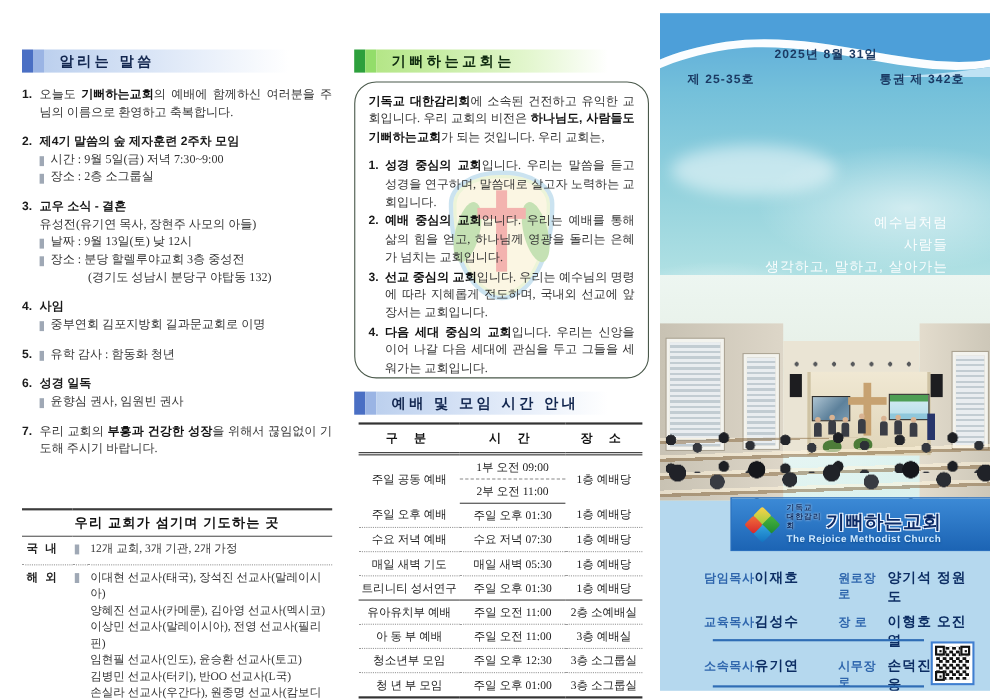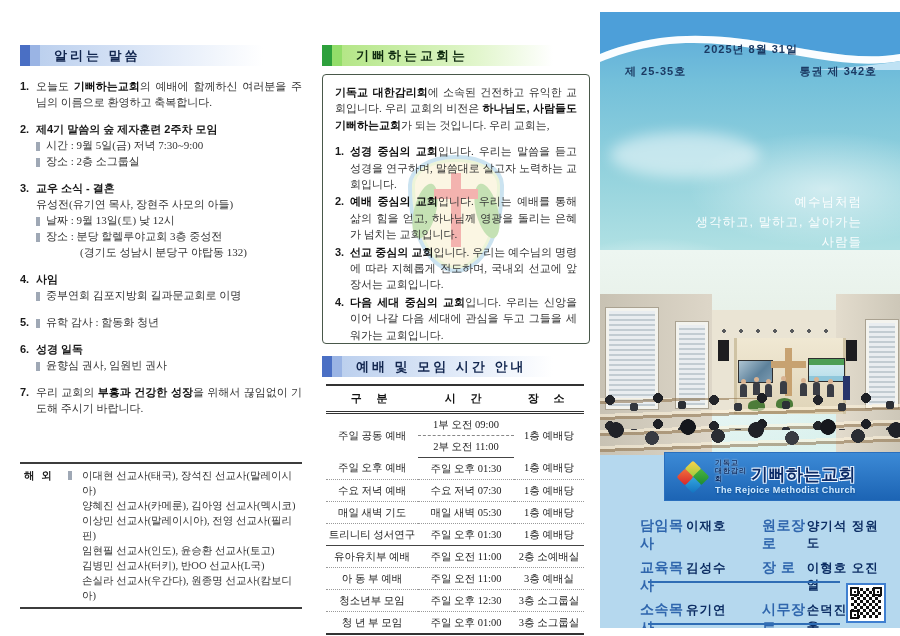--- a/index.html
+++ b/index.html
@@ -36,21 +36,21 @@
   .pray .title td{font-family:"Liberation Sans",sans-serif;font-weight:700;font-size:12px;color:#111;
         text-align:center;letter-spacing:1px;padding:4px 0;border-bottom:1.5px solid #555;}
   .pray td{vertical-align:top;padding:4px 2px;}
   .pray .lab{width:40px;font-weight:700;color:#222;letter-spacing:2px;white-space:nowrap;padding-left:4px;}
   .pray .mk{width:10px;}
   .pray .mk i{display:inline-block;width:4px;height:9px;background:#9fa8b5;margin-top:3px;}
   .pray tr.dom td{border-bottom:1px dotted #999;}
 
   
   .about-box{position:absolute;left:322px;top:74px;width:268px;height:270px;
-     border:1.6px solid #49584a;border-radius:4px;padding:9px 12px;box-sizing:border-box;
+     border:1.6px solid #49584a;border-radius:20px;padding:9px 12px;box-sizing:border-box;
      font-size:11px;line-height:16.4px;text-align:justify;background:#fff;}
   .about-box .wm{position:absolute;left:50%;top:52%;transform:translate(-50%,-50%);
      width:96px;height:118px;opacity:.38;pointer-events:none;}
   .wm .shield{position:absolute;inset:0;background:#f6e9b6;border:4px solid #79b6d9;
      border-radius:46px 46px 50% 50% / 30px 30px 72% 72%;box-shadow:inset 0 0 0 3px #cfe49a;}
   .wm .cv{position:absolute;left:43px;top:18px;width:10px;height:74px;background:#e0392f;}
   .wm .ch{position:absolute;left:26px;top:34px;width:44px;height:10px;background:#e0392f;}
   .wm .lf1,.wm .lf2{position:absolute;width:22px;height:56px;background:#69b33c;border-radius:50%;top:28px;}
   .wm .lf1{left:6px;transform:rotate(14deg);} .wm .lf2{right:6px;transform:rotate(-14deg);}
   .about-intro{margin-bottom:10px;}
@@ -146,21 +146,21 @@
   .churchname{font-family:"Liberation Sans",sans-serif;font-weight:700;font-size:17px;color:#0b2a66;
      letter-spacing:.5px;text-shadow:-1px -1px 0 #eaf4ff,1px -1px 0 #eaf4ff,-1px 1px 0 #eaf4ff,1px 1px 0 #eaf4ff;}
   .engname{font-family:"Liberation Sans",sans-serif;font-weight:700;font-size:9px;color:#cfeaff;
      margin-top:3px;letter-spacing:.4px;text-shadow:0 1px 2px #0b4a8f;}
 
   
   .staff{position:absolute;left:40px;top:505px;width:250px;font-family:"Liberation Sans",sans-serif;}
   .staff .srow{display:flex;margin-bottom:6px;}
   .staff .cell{display:flex;align-items:baseline;}
   .staff .cl{width:122px;} .staff .cr{flex:1;}
-  .staff .role{font-size:14px;font-weight:700;color:#2f66ad;width:46px;letter-spacing:.5px;}
+  .staff .role{font-size:11px;font-weight:700;color:#2f66ad;width:46px;letter-spacing:.5px;}
   .staff .name{font-size:12.5px;font-weight:700;color:#0c2d63;letter-spacing:1px;}
   .fline{position:absolute;height:1.6px;background:#2f6db5;}
   .addr{position:absolute;left:50px;top:576px;width:190px;font-family:"Liberation Sans",sans-serif;
      font-weight:700;font-size:9.5px;color:#14366b;line-height:15px;letter-spacing:.2px;}
   .addr .arow2{display:flex;justify-content:space-between;}
   .qr{position:absolute;left:246px;top:571px;width:40px;height:40px;background:#fff;border:2px solid #3f7fd0;box-sizing:border-box;}
   .qr .dots{position:absolute;inset:3px;background:conic-gradient(#111 25%,transparent 0 50%,#111 0 75%,transparent 0);background-size:6px 6px;}
   .qr .fp{position:absolute;width:9px;height:9px;background:#fff;border:2px solid #111;box-sizing:border-box;}
   .qr .fp::before{content:"";position:absolute;left:1.5px;top:1.5px;width:2px;height:2px;background:#111;}
   .fp1{left:2px;top:2px;} .fp2{right:2px;top:2px;} .fp3{left:2px;bottom:2px;}
@@ -241,20 +241,28 @@
     </div>
   </div>
   <div class="notice">
     <span class="num">7.</span>
     <div class="body"><span>우리 교회의 </span><span class="brand-b">부흥과 건강한 성장</span><span>을 위해서 끊임없이 기도해 주시기 바랍니다.</span></div>
   </div>
 </div>
 
 <table class="pray">
   <tbody>
+      <tr class="title">
+    <td colspan="3">우리 교회가 섬기며 기도하는 곳</td>
+  </tr>
+  <tr class="dom">
+    <td class="lab">국 내</td>
+    <td class="mk"><i></i></td>
+    <td>12개 교회, 3개 기관, 2개 가정</td>
+  </tr>
   <tr>
     <td class="lab">해 외</td>
     <td class="mk"><i></i></td>
     <td>
       <div>이대현 선교사(태국), 장석진 선교사(말레이시아)</div>
       <div>양혜진 선교사(카메룬), 김아영 선교사(멕시코)</div>
       <div>이상민 선교사(말레이시아), 전영 선교사(필리핀)</div>
       <div>임현필 선교사(인도), 윤승환 선교사(토고)</div>
       <div>김병민 선교사(터키), 반OO 선교사(L국)</div>
       <div>손실라 선교사(우간다), 원종명 선교사(캄보디아)</div>
@@ -380,22 +388,22 @@
   <div class="issue">
     <div>2025년 8월 31일</div>
     <div class="row2">
       <span>제 25-35호</span>
       <span>통권 제 342호</span>
     </div>
   </div>
 
   <div class="tagline">
     <div>예수님처럼</div>
+    <div>사람들</div>
     <div>생각하고, 말하고, 살아가는</div>
-    <div>사람들</div>
   </div>
 
   <div class="photo">
     <div class="ceil"></div>
     <div class="wallL"></div>
     <div class="wallR"></div>
     <div class="wallB"></div>
     <div class="window" style="left:6px;top:58px;width:46px;height:95px;"></div>
     <div class="window" style="left:76px;top:72px;width:26px;height:80px;"></div>
     <div class="window" style="right:2px;top:70px;width:26px;height:82px;"></div>

